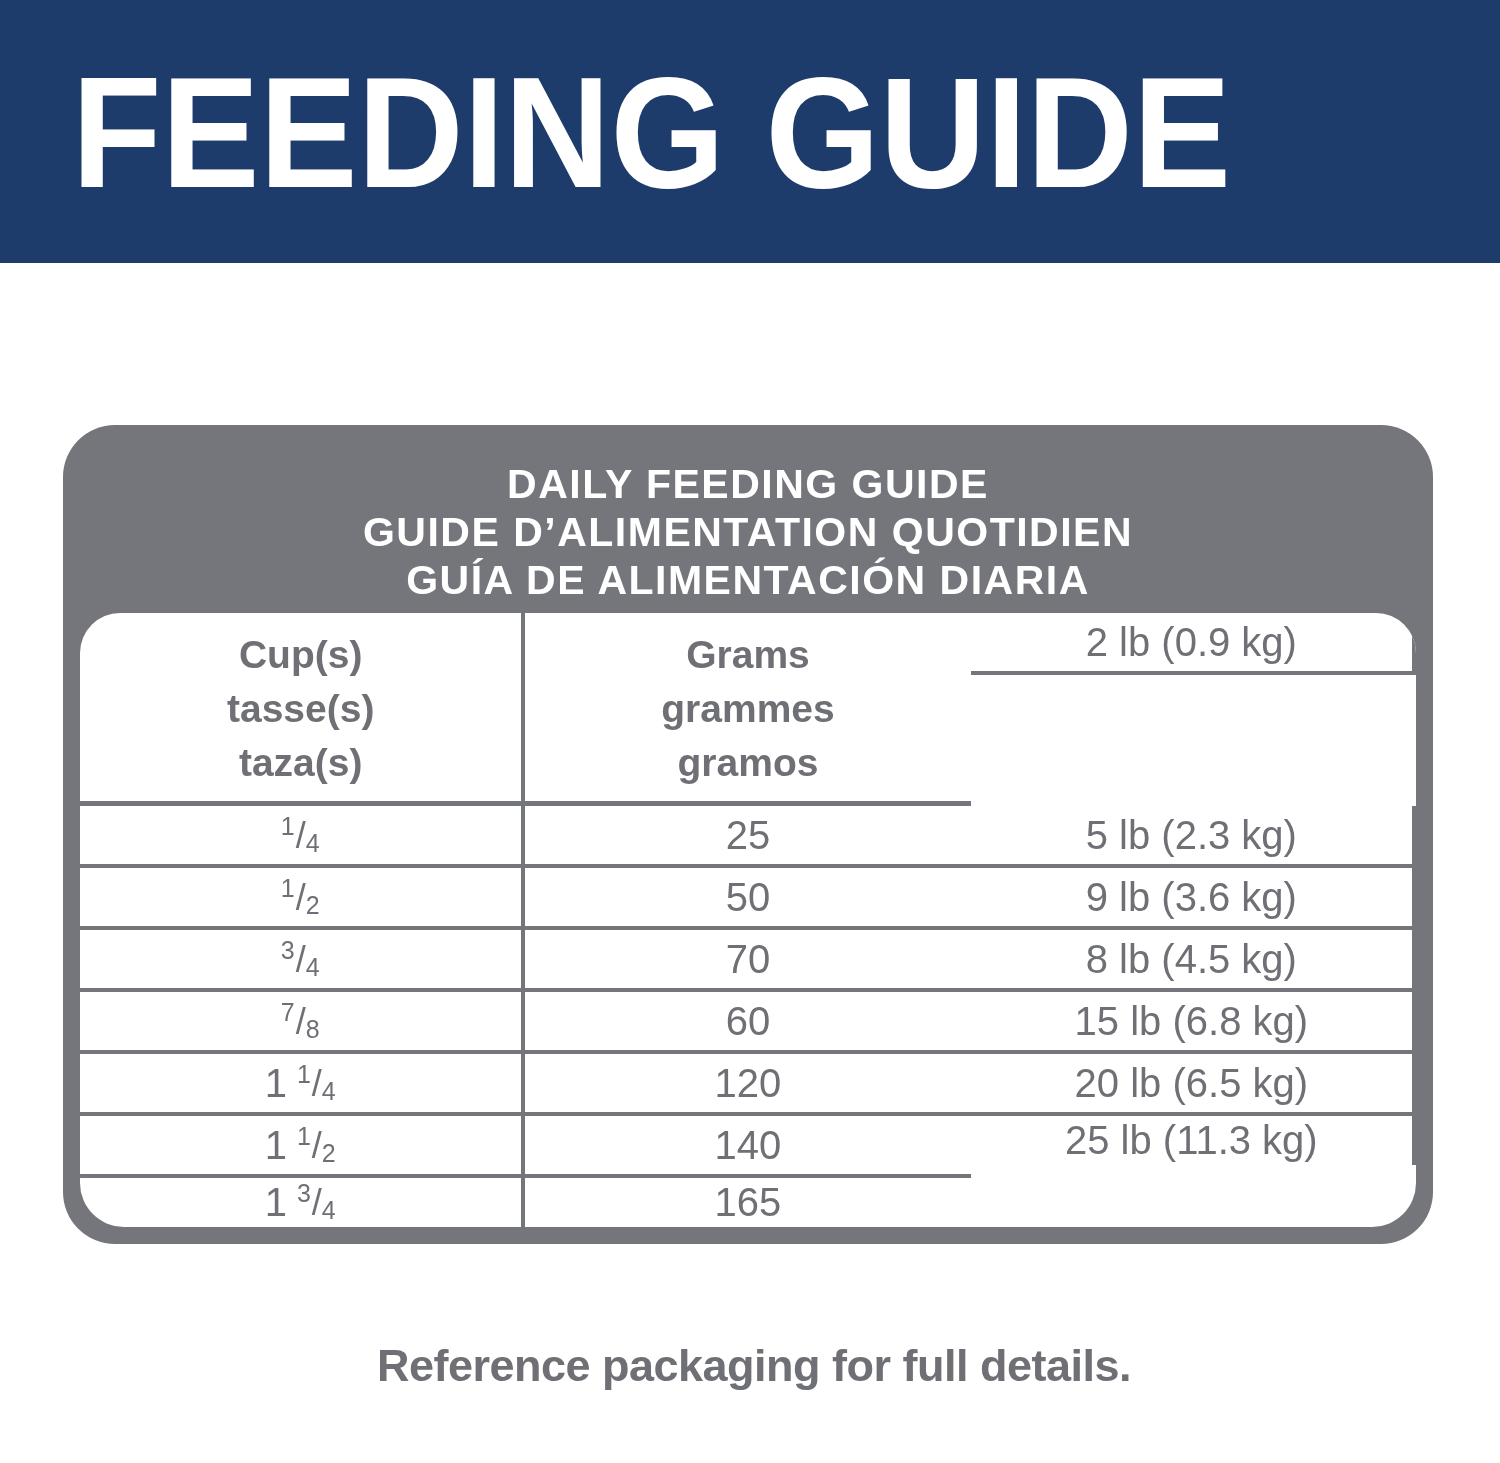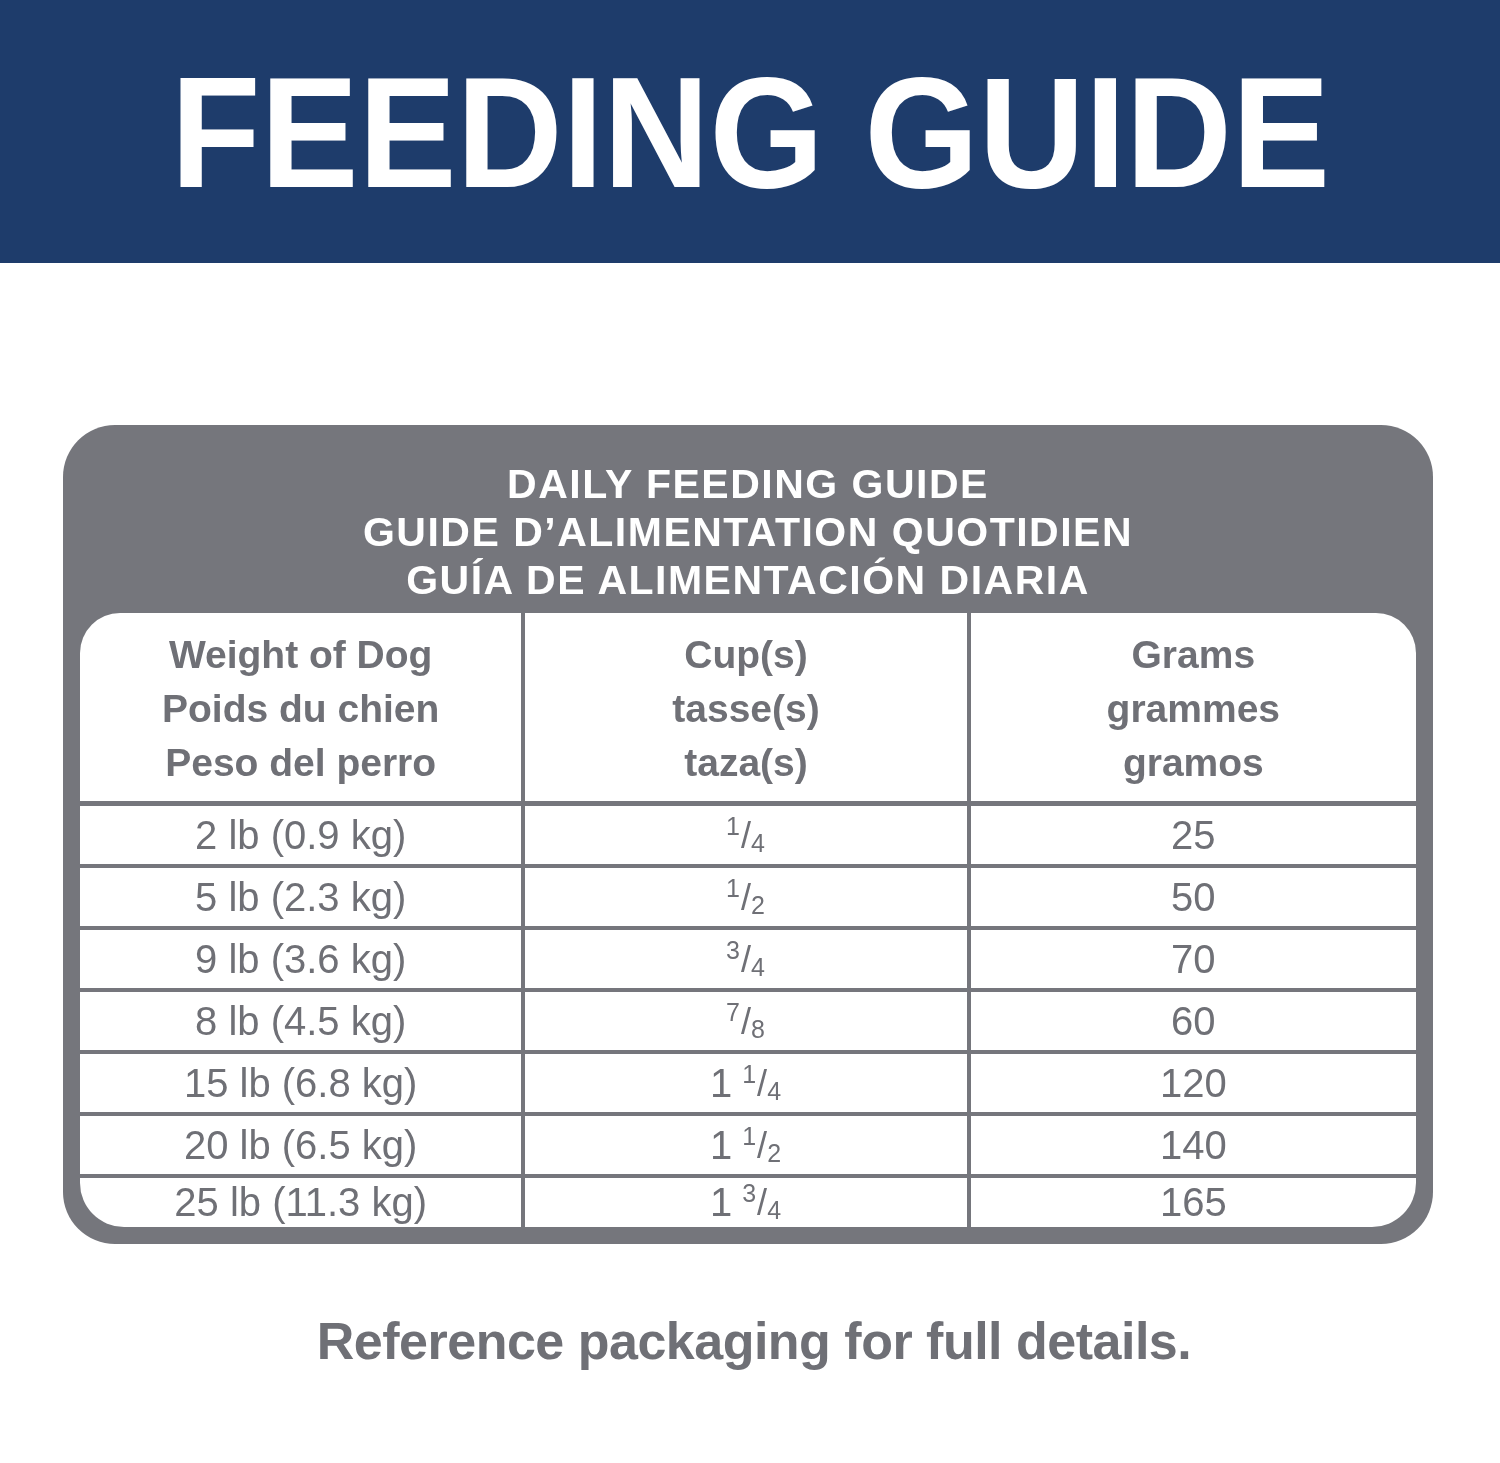--- a/index.html
+++ b/index.html
@@ -14,21 +14,21 @@
     width: 1500px; height: 1463px;
     background: #ffffff;
     font-family: "Liberation Sans", sans-serif;
     overflow: hidden;
   }
 
   
   .banner {
     width: 1500px; height: 263px;
     background: var(--navy);
-    display: flex; align-items: center; justify-content: center;
+    display: flex; align-items: center;  padding-left: 28px;
   }
   .banner-title {
     margin: 0;
     color: #ffffff;
     font-size: 158px;
     font-weight: bold;
     letter-spacing: 0px;
     white-space: nowrap;
     transform: scaleX(0.93);
     line-height: 1;
@@ -94,25 +94,25 @@
   
   .whole { font-size: 40px; }
   .frac  { white-space: nowrap; }
   .frac .num { font-size: 25px; vertical-align: 15px; letter-spacing: 1px; }
   .frac .sl  { font-size: 36px; vertical-align: 2px; }
   .frac .den { font-size: 25px; vertical-align: -2px; letter-spacing: 1px; }
   .gap { display: inline-block; width: 10px; }
 
   
   .footer-note {
-    margin-top: 67px;
+    margin-top: 96px;
     text-align: center;
     color: var(--txt);
     font-weight: bold;
-    font-size: 52px;
+    font-size: 45px;
     letter-spacing: -0.5px;
     padding-left: 8px;
   }
 </style>
 </head>
 <body>
 
 <div class="banner">
   <h1 class="banner-title">FEEDING GUIDE</h1>
 </div>
@@ -120,25 +120,20 @@
 <div class="card">
   <div class="card-title">
     <div class="card-title-line">DAILY FEEDING GUIDE</div>
     <div class="card-title-line">GUIDE D’ALIMENTATION QUOTIDIEN</div>
     <div class="card-title-line">GUÍA DE ALIMENTACIÓN DIARIA</div>
   </div>
 
   <div class="panel">
     <div class="grid" id="feeding-grid">
 
-      <div class="cell hcell col0">
-        <span>Weight of Dog</span>
-        <span>Poids du chien</span>
-        <span>Peso del perro</span>
-      </div>
       <div class="cell hcell col1">
         <span>Cup(s)</span>
         <span>tasse(s)</span>
         <span>taza(s)</span>
       </div>
       <div class="cell hcell col2">
         <span>Grams</span>
         <span>grammes</span>
         <span>gramos</span>
       </div>

